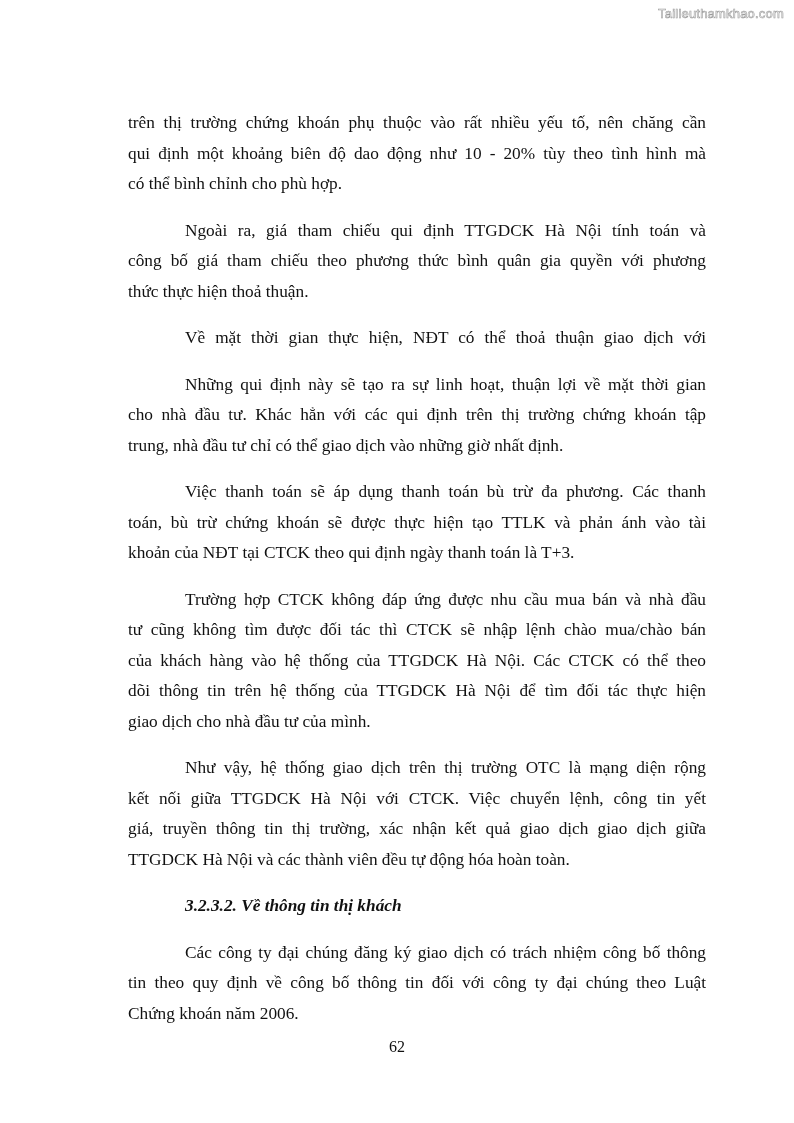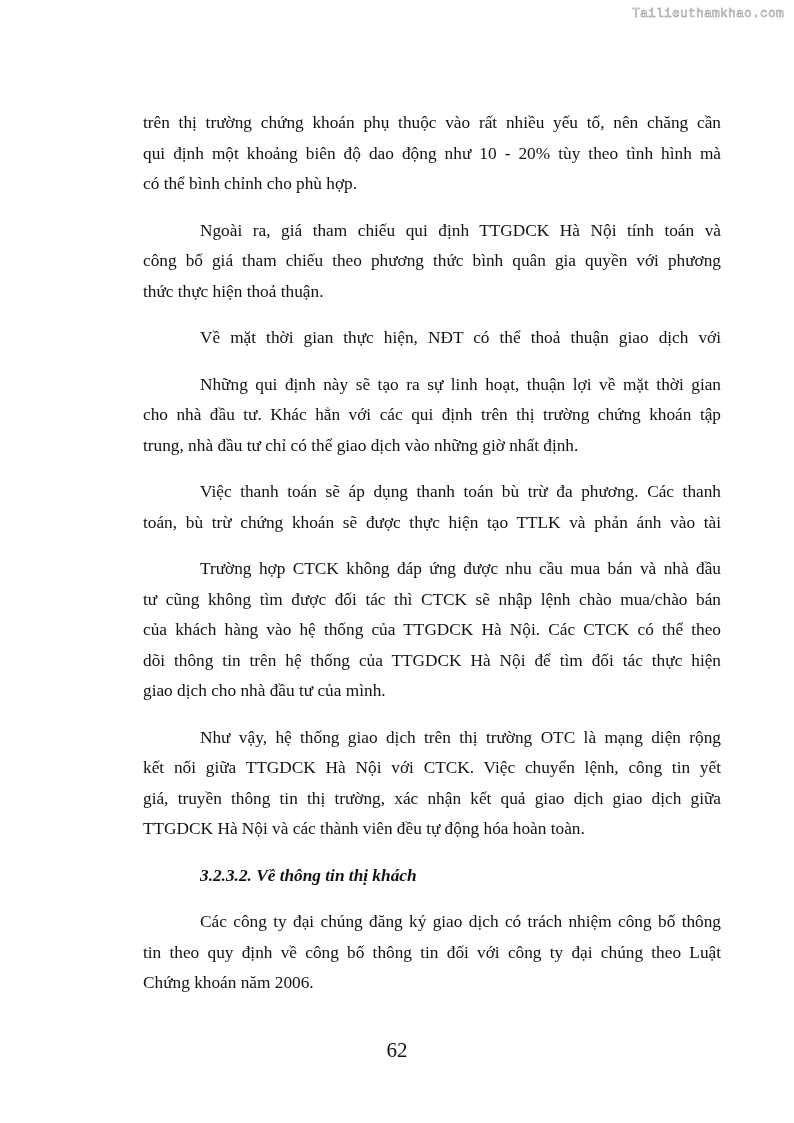--- a/index.html
+++ b/index.html
@@ -1,43 +1,43 @@
 <!DOCTYPE html>
 <html><head>
 <meta charset="utf-8">
 <style>
   html, body { margin: 0; padding: 0; background: #ffffff; }
   body { width: 794px; height: 1123px; position: relative; overflow: hidden; }
   .watermark {
     position: absolute; top: 6px; right: 10px;
-    font-family: Liberation Mono, monospace;
+    font-family: Liberation Sans, sans-serif;
     font-size: 13px; color: #ffffff;
     -webkit-text-stroke: 0.6px #9a9a9a;
     letter-spacing: 0.2px;
   }
   .page {
-    position: absolute; left: 143px; top: 108px; width: 578px;
+    position: absolute; left: 128px; top: 108px; width: 578px;
     font-family: "Liberation Serif", serif;
     font-size: 17.3px; color: #111111;
   }
   .para { margin: 0 0 16px 0; }
   .line {
     display: block; height: 30.5px; line-height: 30.5px;
     text-align: justify; text-align-last: justify; white-space: nowrap;
   }
   .line.last { text-align-last: left; }
   .line.indent { padding-left: 57px; }
   .heading {
     font-weight: bold; font-style: italic;
     padding-left: 57px; height: 30.5px; line-height: 30.5px;
     margin: 0 0 16px 0;
   }
   .page-number {
     position: absolute; top: 1038px; left: 0; width: 794px; text-align: center;
-    font-family: "Liberation Serif", serif; font-size: 21px; color: #111111;
+    font-family: "Liberation Serif", serif; font-size: 16px; color: #111111;
   }
 </style>
 </head>
 <body>
 
 <div class="watermark">Tailieuthamkhao.com</div>
 
 <div class="page">
   <div id="paras">
       <div class="para">
@@ -54,20 +54,21 @@
         <span class="line indent">Về mặt thời gian thực hiện, NĐT có thể thoả thuận giao dịch với</span>
       </div>
       <div class="para">
         <span class="line indent">Những qui định này sẽ tạo ra sự linh hoạt, thuận lợi về mặt thời gian</span>
         <span class="line">cho nhà đầu tư. Khác hẳn với các qui định trên thị trường chứng khoán tập</span>
         <span class="line last">trung, nhà đầu tư chỉ có thể giao dịch vào những giờ nhất định.</span>
       </div>
       <div class="para">
         <span class="line indent">Việc thanh toán sẽ áp dụng thanh toán bù trừ đa phương. Các thanh</span>
         <span class="line">toán, bù trừ chứng khoán sẽ được thực hiện tạo TTLK và phản ánh vào tài</span>
+        <span class="line last">khoản của NĐT tại CTCK theo qui định ngày thanh toán là T+3.</span>
       </div>
       <div class="para">
         <span class="line indent">Trường hợp CTCK không đáp ứng được nhu cầu mua bán và nhà đầu</span>
         <span class="line">tư cũng không tìm được đối tác thì CTCK sẽ nhập lệnh chào mua/chào bán</span>
         <span class="line">của khách hàng vào hệ thống của TTGDCK Hà Nội. Các CTCK có thể theo</span>
         <span class="line">dõi thông tin trên hệ thống của TTGDCK Hà Nội để tìm đối tác thực hiện</span>
         <span class="line last">giao dịch cho nhà đầu tư của mình.</span>
       </div>
       <div class="para">
         <span class="line indent">Như vậy, hệ thống giao dịch trên thị trường OTC là mạng diện rộng</span>

